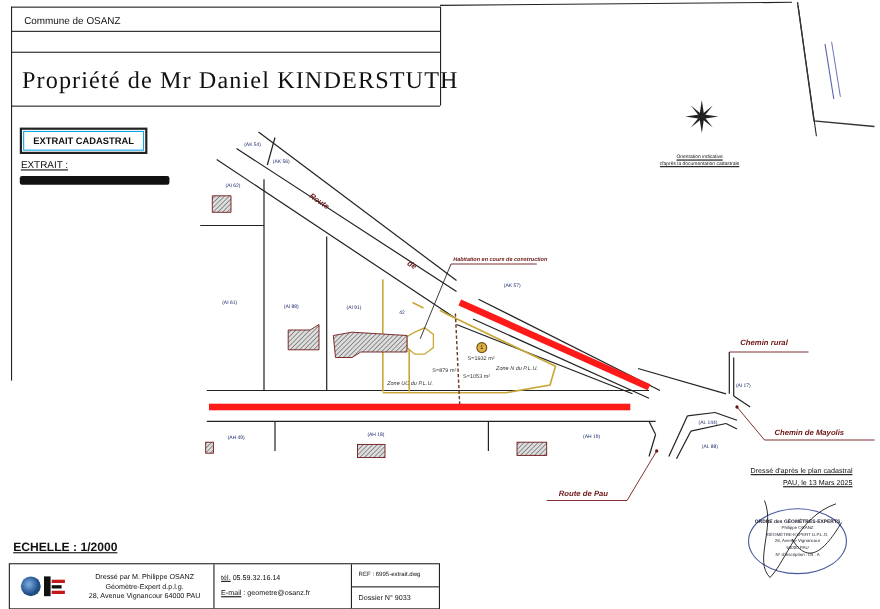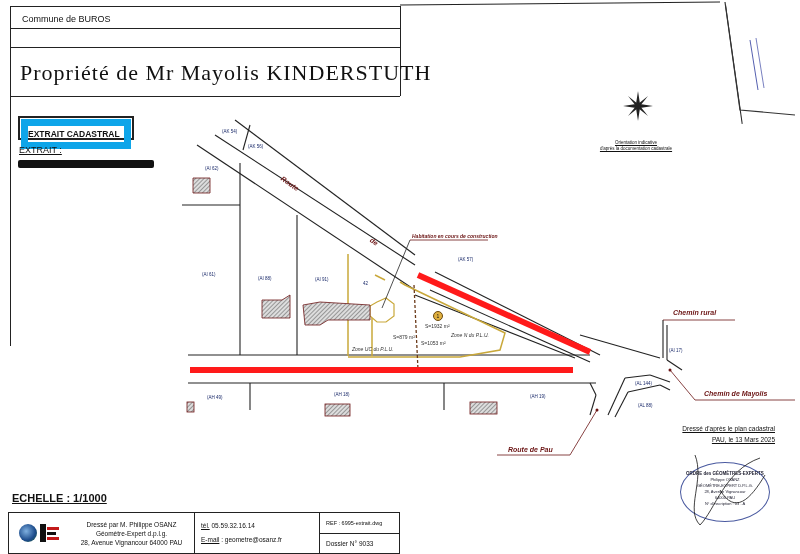--- a/index.html
+++ b/index.html
@@ -2,21 +2,21 @@
 <html><head>
 <meta charset="utf-8">
 <style>
   html, body { margin:0; padding:0; background:#fff; }
   body { width:800px; height:554px; position:relative; overflow:hidden; font-family:"Liberation Sans", sans-serif; color:#111; }
   .abs { position:absolute; }
   .frame-line { position:absolute; background:#222; }
   .commune { left:22px; top:14px; font-size:9px; }
   .title { left:20px; top:60px; font-family:"Liberation Serif", serif; font-size:22px; letter-spacing:1px; }
   .extrait-box { left:18px; top:116px; width:110px; height:18px; border:2px solid #222; padding:1px; }
-  .extrait-inner { border:7px solid #0ea5e9; height:16px; line-height:16px; font-size:8.5px; font-weight:bold; }
+  .extrait-inner { border:1px solid #0ea5e9; height:16px; line-height:16px; font-size:8.5px; text-align:center; font-weight:bold; }
   .cadastre-label { left:19px; top:145px; font-size:9px; text-decoration:underline; }
   .redacted { left:18px; top:160px; width:136px; height:8px; background:#111; border-radius:2px; }
   .orientation { left:586px; top:140px; font-size:4.5px; text-align:center; text-decoration:underline; line-height:6px; width:100px; }
   .parcel-label { position:absolute; font-size:4.5px; color:#1a2a6a; }
   .road-label { position:absolute; font-style:italic; font-weight:bold; color:#6b1414; font-size:7px; }
   .small-italic { position:absolute; font-style:italic; font-size:5px; color:#333; }
   .dresse { left:650px; top:423px; font-size:6.5px; text-align:right; text-decoration:underline; line-height:11px; width:125px; }
   .echelle { left:12px; top:492px; font-size:11px; font-weight:bold; text-decoration:underline; }
   .footer { left:8px; top:512px; width:390px; height:40px; border:1px solid #222; display:flex; font-size:6.5px; }
   .footer .logo { width:60px; display:flex; align-items:center; justify-content:center; gap:3px; }
@@ -32,22 +32,22 @@
 
 <div class="frame-line" style="left:10px;top:6px;width:390px;height:1px;"></div>
 <div class="frame-line" style="left:400px;top:3px;width:320px;height:1px;transform:rotate(-0.5deg);"></div>
 <div class="frame-line" style="left:10px;top:28px;width:390px;height:1px;"></div>
 <div class="frame-line" style="left:10px;top:47px;width:390px;height:1px;"></div>
 <div class="frame-line" style="left:10px;top:96px;width:390px;height:1px;"></div>
 <div class="frame-line" style="left:10px;top:6px;width:1px;height:340px;"></div>
 <div class="frame-line" style="left:400px;top:6px;width:1px;height:90px;"></div>
 <div class="frame-line" style="left:725px;top:5px;width:1px;height:120px;transform:rotate(-8deg);transform-origin:top;"></div>
 
-<div class="abs commune">Commune de BUROS</div>
-<div class="abs title">Propriété de Mr Mayolis KINDERSTUTH</div>
+<div class="abs commune">Commune de OSANZ</div>
+<div class="abs title">Propriété de Mr Daniel KINDERSTUTH</div>
 
 <div class="abs extrait-box">
   <div class="extrait-inner">EXTRAIT CADASTRAL</div>
 </div>
 <div class="abs cadastre-label">EXTRAIT :</div>
 <div class="abs redacted"></div>
 
 <svg class="abs" style="left:620px;top:88px;" width="36" height="36" viewBox="-18 -18 36 36">
   <g fill="#222">
     <polygon points="0,-15 2,-2 0,0 -2,-2"></polygon>
@@ -185,21 +185,21 @@
   <div>Philippe OSANZ</div>
   <div>GÉOMÈTRE-EXPERT D.P.L.G.</div>
   <div>28, Avenue Vignancour</div>
   <div>64000 PAU</div>
   <div>N° d'inscription : 03 . A</div>
 </div>
 <svg class="abs" style="left:680px;top:450px;" width="100" height="80">
   <path d="M15,5 C25,30 5,60 20,75 C35,60 45,20 80,8 M40,40 C55,65 70,50 85,25" stroke="#111" stroke-width="0.8" fill="none"></path>
 </svg>
 
-<div class="abs echelle">ECHELLE : 1/1000</div>
+<div class="abs echelle">ECHELLE : 1/2000</div>
 
 <div class="abs footer">
   <div class="logo">
     <span style="width:18px;height:18px;border-radius:50%;background:radial-gradient(circle at 40% 40%,#7fb0e0,#1b4a8a 60%,#2b6a2a);display:inline-block;"></span>
     <span style="display:inline-flex;gap:1px;align-items:center;">
       <span style="width:6px;height:18px;background:#111;display:inline-block;"></span>
       <span style="display:inline-flex;flex-direction:column;gap:2px;">
         <span style="width:12px;height:3px;background:#c21a1a;display:block;"></span>
         <span style="width:9px;height:3px;background:#111;display:block;"></span>
         <span style="width:12px;height:3px;background:#c21a1a;display:block;"></span>

